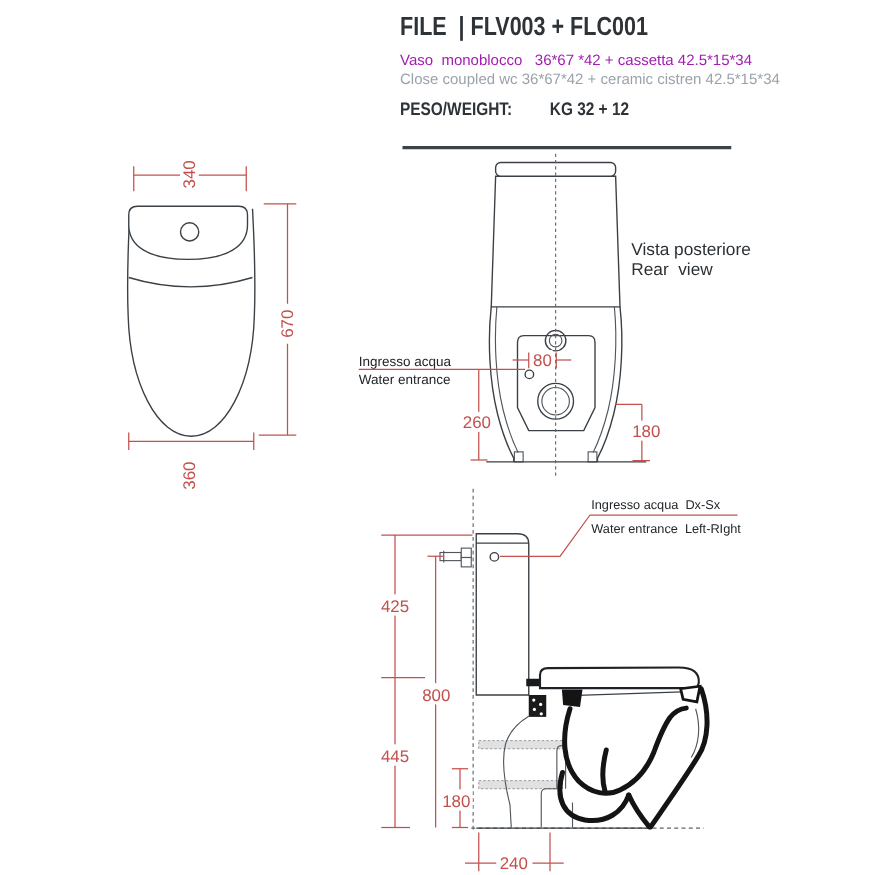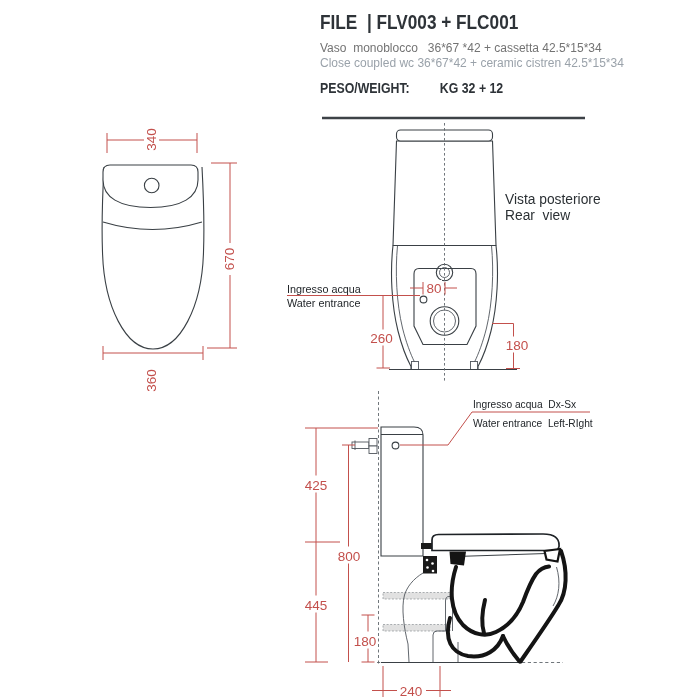--- a/index.html
+++ b/index.html
@@ -3,21 +3,21 @@
 <meta charset="utf-8">
 <style>
   html,body{margin:0;padding:0;background:#ffffff;}
   #canvas{position:relative;width:632px;height:700px;background:#ffffff;overflow:hidden;
           font-family:"Liberation Sans", sans-serif;}
   .t{white-space:pre;}
   svg text{white-space:pre;}
   #hdr{position:absolute;left:320px;top:10px;width:370px;}
   #hdr .title{position:absolute;left:0;top:0;font-size:21px;font-weight:bold;color:#2e3338;
               transform:scaleX(0.82);transform-origin:left top;letter-spacing:0px;}
-  #hdr .sub-it{position:absolute;left:0;top:31px;font-size:12px;color:#737373;}
+  #hdr .sub-it{position:absolute;left:0;top:31px;font-size:12px;color:#a21caf;}
   #hdr .sub-en{position:absolute;left:0;top:46px;font-size:12px;color:#9aa2aa;}
   #hdr .weight{position:absolute;left:0;top:70px;font-size:14.5px;font-weight:bold;color:#2e3338;
                transform:scaleX(0.85);transform-origin:left top;width:300px;}
   #hdr .weight .wv{position:absolute;left:141px;top:0;}
   .dim{fill:#c3504c;font-size:13.5px;}
   .lbl{fill:#22262a;font-size:10.8px;}
   .lbl2{fill:#22262a;font-size:10.2px;}
   .cap{fill:#2b3034;font-size:13.8px;}
   .thin{stroke:#3a4045;stroke-width:1.1;fill:none;}
   .thin2{stroke:#50565c;stroke-width:0.9;fill:none;}

